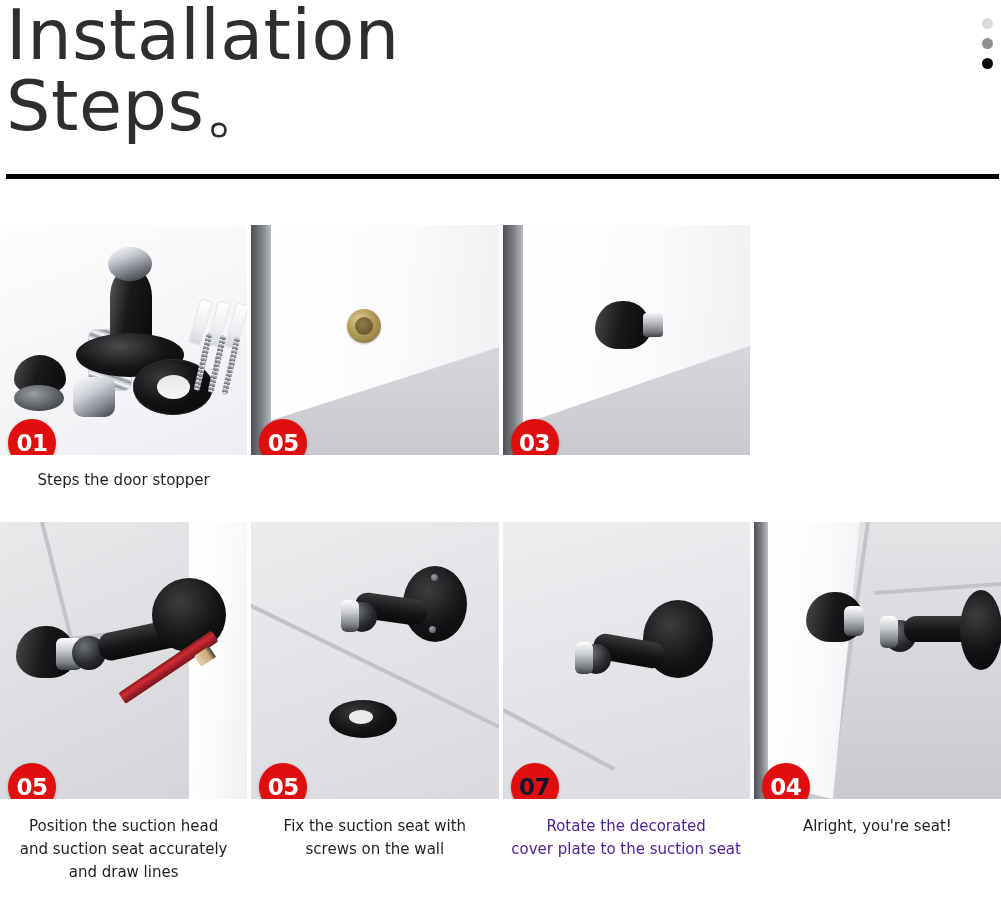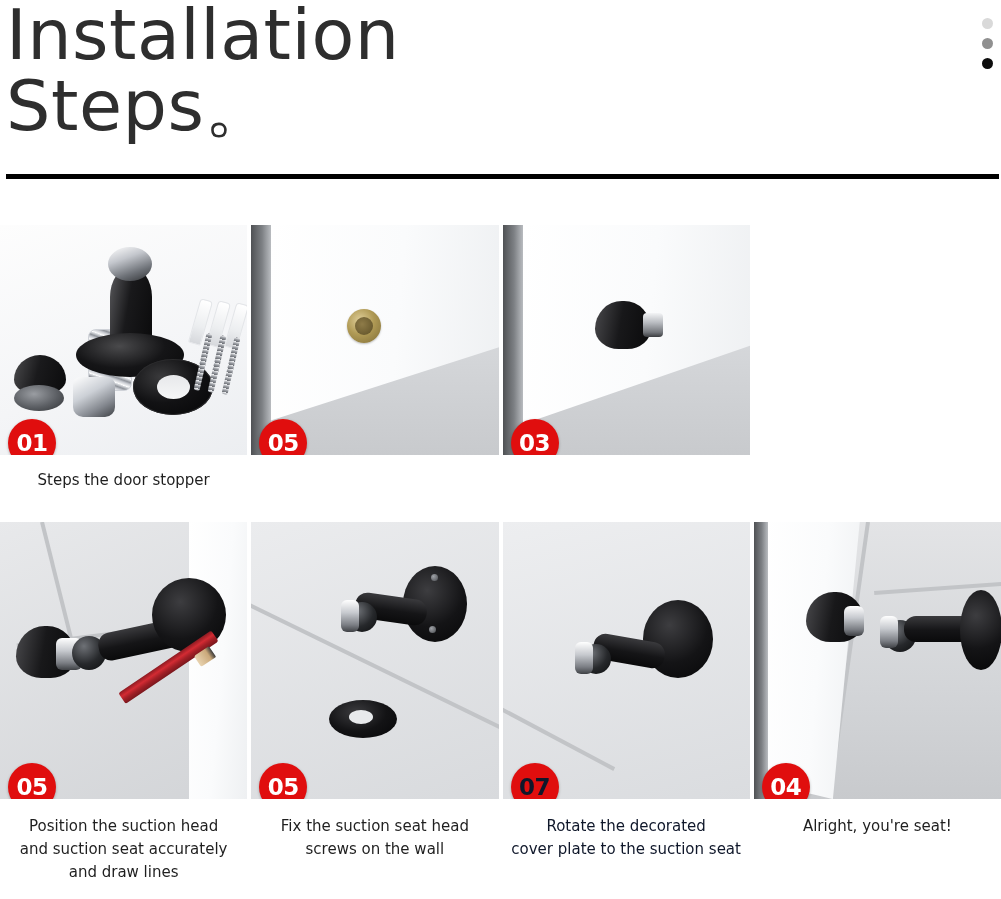--- a/index.html
+++ b/index.html
@@ -370,37 +370,37 @@
         <div class="seat-plate" style="left:152px;top:44px;width:64px;height:76px;"></div>
         <div class="screw-dot" style="left:180px;top:52px;"></div>
         <div class="screw-dot" style="left:178px;top:104px;"></div>
         <div class="seat-stem" style="left:104px;top:74px;width:72px;height:26px;transform:rotate(8deg);"></div>
         <div class="magnet-ball" style="left:96px;top:80px;width:30px;height:30px;"></div>
         <div class="chrome-collar" style="left:90px;top:78px;width:18px;height:32px;"></div>
         <div class="cover-ring" style="left:78px;top:178px;width:68px;height:38px;"></div>
       </div>
       <div class="badge" style="background: rgb(224, 14, 14); color: rgb(255, 255, 255);">05</div>
     </div>
-    <div class="caption" style="color: rgb(31, 31, 31);">Fix the suction seat head
+    <div class="caption" style="color: rgb(31, 31, 31);">Fix the suction seat with
 screws on the wall</div>
   </div>
 
   <div class="step-cell row2">
     <div class="photo" style="background:#e4e6e8;">
       <div class="scene">
         <div class="floor-grey" style="left:0;top:0;width:100%;height:100%;background:linear-gradient(165deg,#edeef0,#dadcdf);"></div>
         <div class="grout" style="left:-30px;top:170px;width:160px;height:4px;transform:rotate(28deg);transform-origin:left center;"></div>
         <div class="seat-plate" style="left:140px;top:78px;width:70px;height:78px;"></div>
         <div class="seat-stem" style="left:90px;top:116px;width:72px;height:26px;transform:rotate(10deg);"></div>
         <div class="magnet-ball" style="left:78px;top:122px;width:30px;height:30px;"></div>
         <div class="chrome-collar" style="left:72px;top:120px;width:18px;height:32px;"></div>
       </div>
       <div class="badge" style="background: rgb(224, 14, 14); color: #0f172a;">07</div>
     </div>
-    <div class="caption" style="color: #0f172a;">Rotate the decorated
+    <div class="caption" style="color: #4c1d95;">Rotate the decorated
 cover plate to the suction seat</div>
   </div>
 
   <div class="step-cell row2">
     <div class="photo" style="background:#d4d6d9;">
       <div class="scene">
         <div class="floor-grey" style="left:0;top:0;width:100%;height:100%;"></div>
         <div class="grout" style="left:112px;top:0;width:4px;height:100%;transform:rotate(8deg);transform-origin:top center;"></div>
         <div class="grout" style="left:120px;top:64px;width:140px;height:4px;transform:rotate(-4deg);"></div>
         <div class="door-white" style="left:10px;top:0;width:96px;height:100%;clip-path:polygon(0 0,100% 0,72% 100%,0 94%);"></div>

